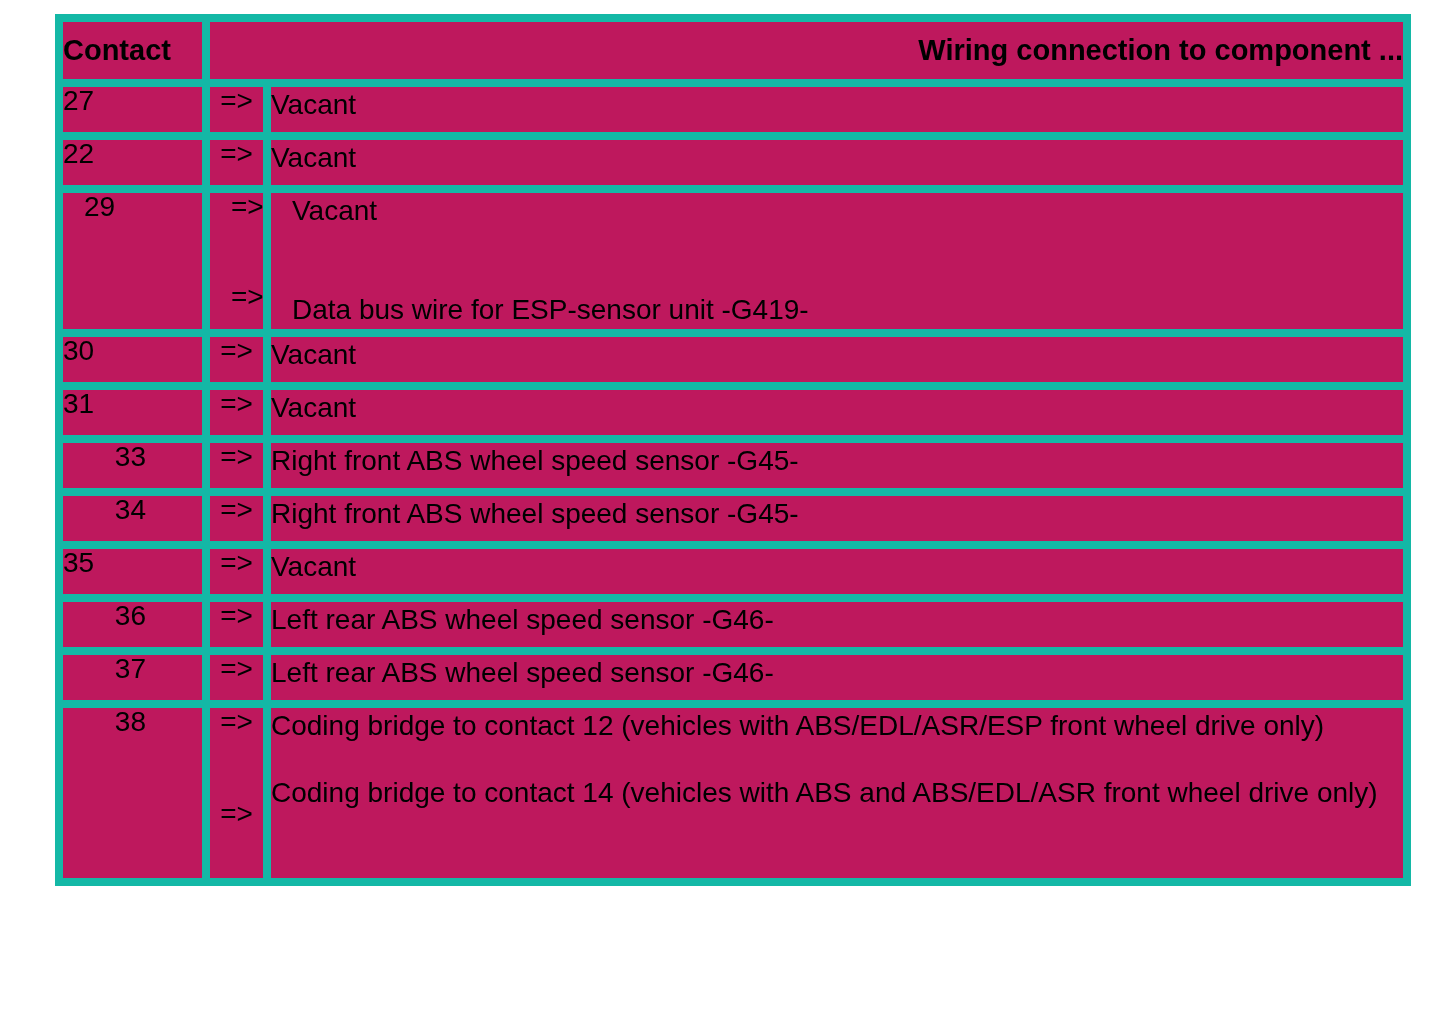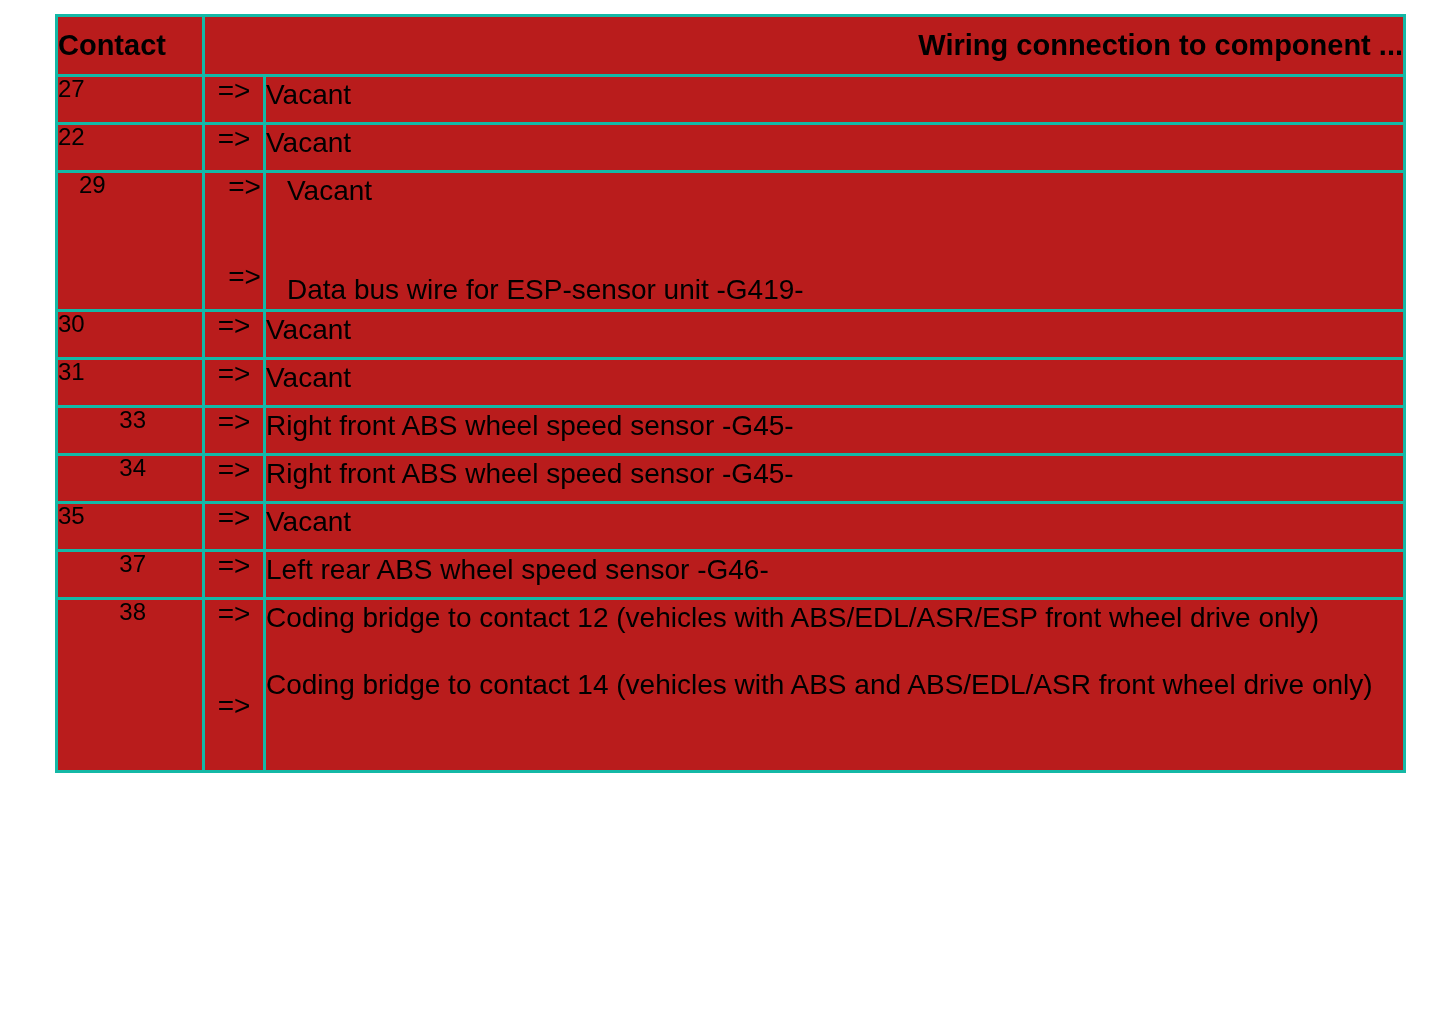--- a/index.html
+++ b/index.html
@@ -29,24 +29,24 @@
     width: 1348px;
     border-collapse: collapse;
     table-layout: fixed;
   }
 
   table.wiring col.c-contact { width: 147px; }
   table.wiring col.c-arrow   { width: 61px; }
   table.wiring col.c-desc    { width: 1140px; }
 
   table.wiring td, table.wiring th {
-    border: 3px solid #14b8a6;
+    border: 8px solid #14b8a6;
     padding: 0;
     vertical-align: top;
-    background: #b91c1c;
+    background: #be185d;
   }
 
   
   th.head-contact {
     height: 57px;
     font-size: 29px;
     font-weight: bold;
     text-align: left;
     padding: 0 0 0 9px;
     line-height: 57px;
@@ -56,21 +56,21 @@
     height: 57px;
     font-size: 29px;
     font-weight: bold;
     text-align: right;
     line-height: 57px;
     white-space: nowrap;
   }
 
   
   td.contact {
-    font-size: 24px;
+    font-size: 28px;
     line-height: 1.0;
     padding: 15px 0 0 9px;
     text-align: left;
     white-space: nowrap;
   }
   td.contact.indent {
     padding-left: 0;
     padding-right: 56px;
     text-align: right;
   }
@@ -192,20 +192,29 @@
         <tr class="r-std">
           <td class="contact">35</td>
           <td class="arrow">
             <span style="display: block;">=&gt;</span>
           </td>
           <td class="desc stack">
             <span class="sub-a">Vacant</span>
           </td>
         </tr>
         <tr class="r-std">
+          <td class="contact indent">36</td>
+          <td class="arrow">
+            <span style="display: block;">=&gt;</span>
+          </td>
+          <td class="desc stack">
+            <span class="sub-a">Left rear ABS wheel speed sensor -G46-</span>
+          </td>
+        </tr>
+        <tr class="r-std">
           <td class="contact indent">37</td>
           <td class="arrow">
             <span style="display: block;">=&gt;</span>
           </td>
           <td class="desc stack">
             <span class="sub-a">Left rear ABS wheel speed sensor -G46-</span>
           </td>
         </tr>
         <tr class="r-38">
           <td class="contact indent">38</td>

